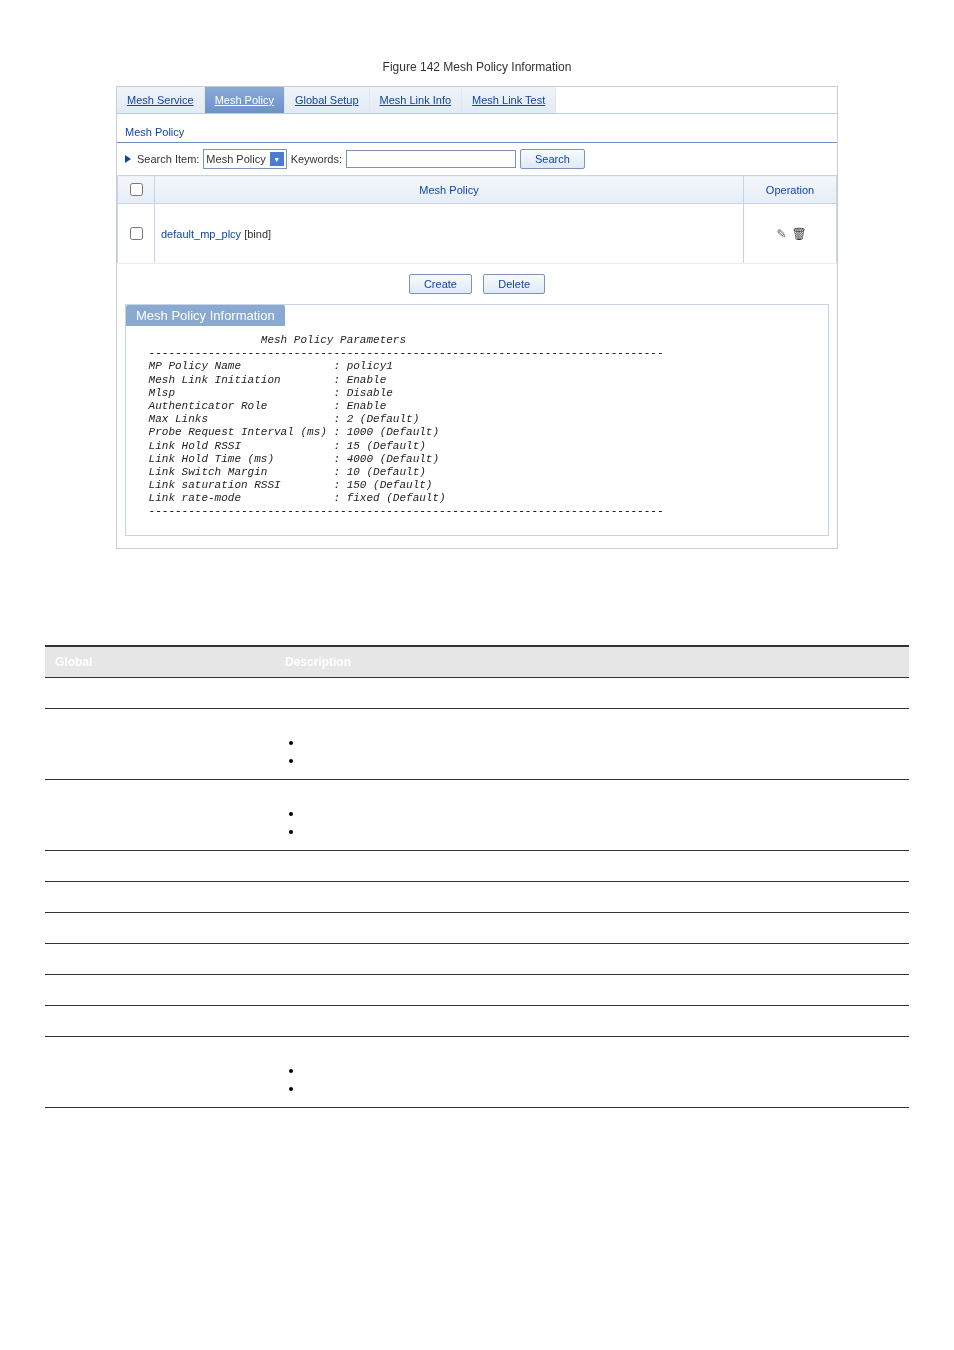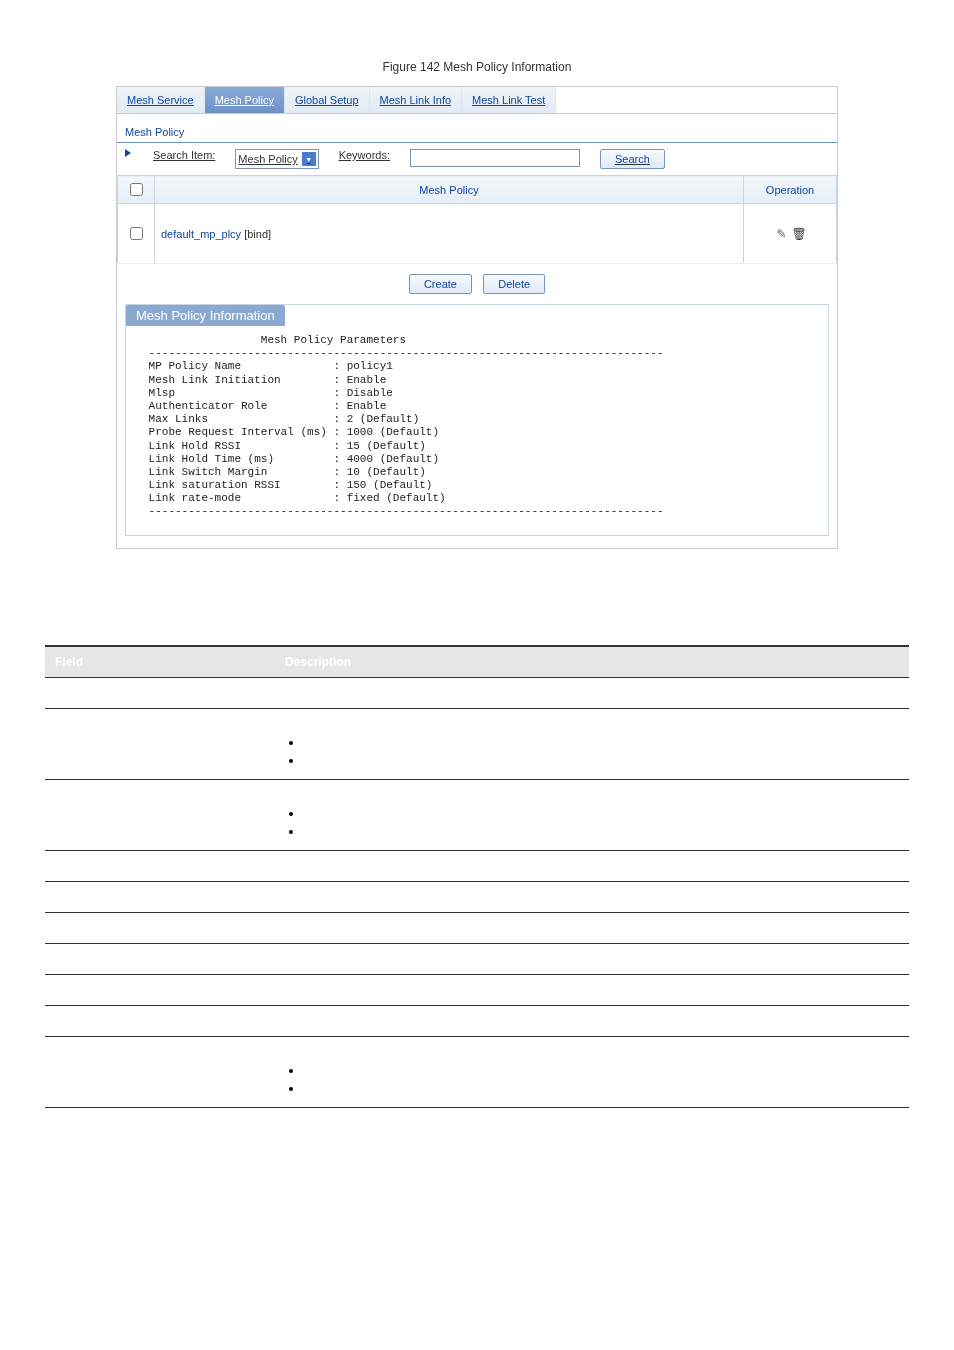--- a/index.html
+++ b/index.html
@@ -54,25 +54,25 @@
   .section-title {
     color: #1046a0;
     font-size: 11px;
     padding: 12px 8px 4px 8px;
     border-bottom: 1px solid #6b90c8;
     font-weight: normal;
   }
   
   .search-row {
     display: flex;
+    align-items: center;
     padding: 6px 0 6px 8px;
     font-size: 11px;
     color: #333;
-    gap: 20px;
-    text-decoration: underline;
+    gap: 4px;
   }
   .tri-icon {
     width: 0; height: 0;
     border-top: 4px solid transparent;
     border-bottom: 4px solid transparent;
     border-left: 6px solid #1046a0;
     margin-right: 2px;
   }
   .select-box {
     border: 1px solid #7a95b8;
@@ -163,20 +163,21 @@
     border-top-left-radius: 2px;
     border-top-right-radius: 2px;
   }
   .info-body {
     padding: 8px 16px 16px 16px;
     font-family: "Courier New", monospace;
     font-size: 11px;
     white-space: pre;
     color: #222;
     line-height: 1.2;
+    font-style: italic;
   }
   
   .caption {
     font-size: 12px;
     margin: 30px 0 8px 0;
     color: #333;
   }
   .desc-table {
     width: 100%;
     border-collapse: collapse;
@@ -285,21 +286,21 @@
     </div>
   </div>
 
   <div style="color:#fff;">Return to Mesh policy configuration.</div>
 
   <div class="caption" style="color:#fff;">Table 40 Mesh policy information page</div>
 
   <table class="desc-table">
     <tbody>
         <tr>
-      <th>Field</th>
+      <th>Global</th>
       <th>Description</th>
     </tr>
     </tbody>
       <tbody id="desc-body">
         <tr>
           <td>MP Policy Name</td>
           <td>
             <div>Mesh policy name.</div>
           </td>
         </tr>

